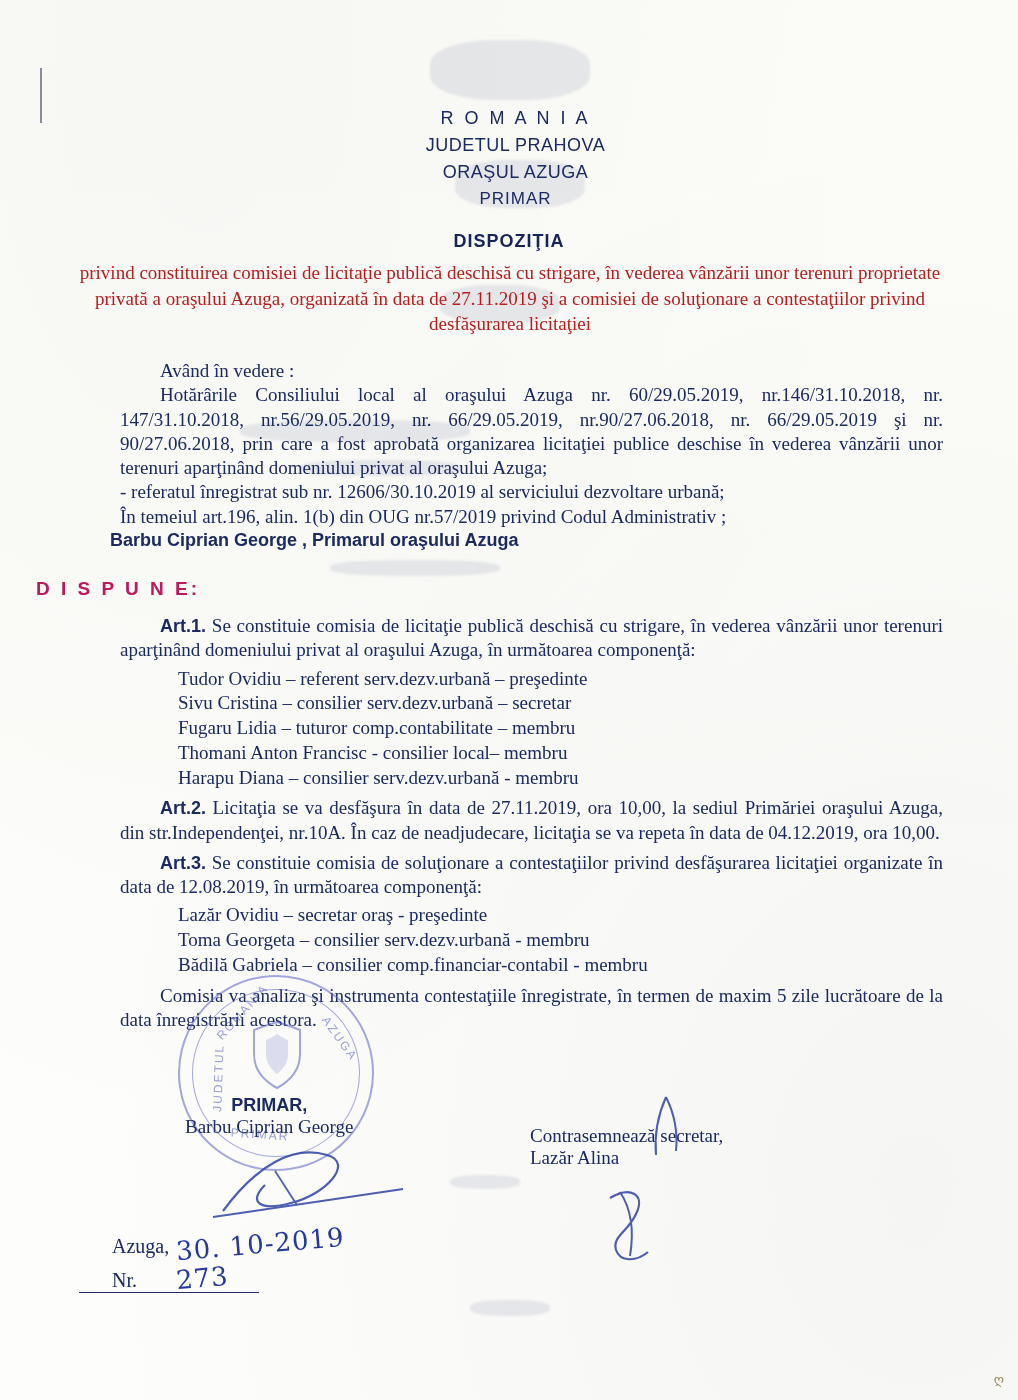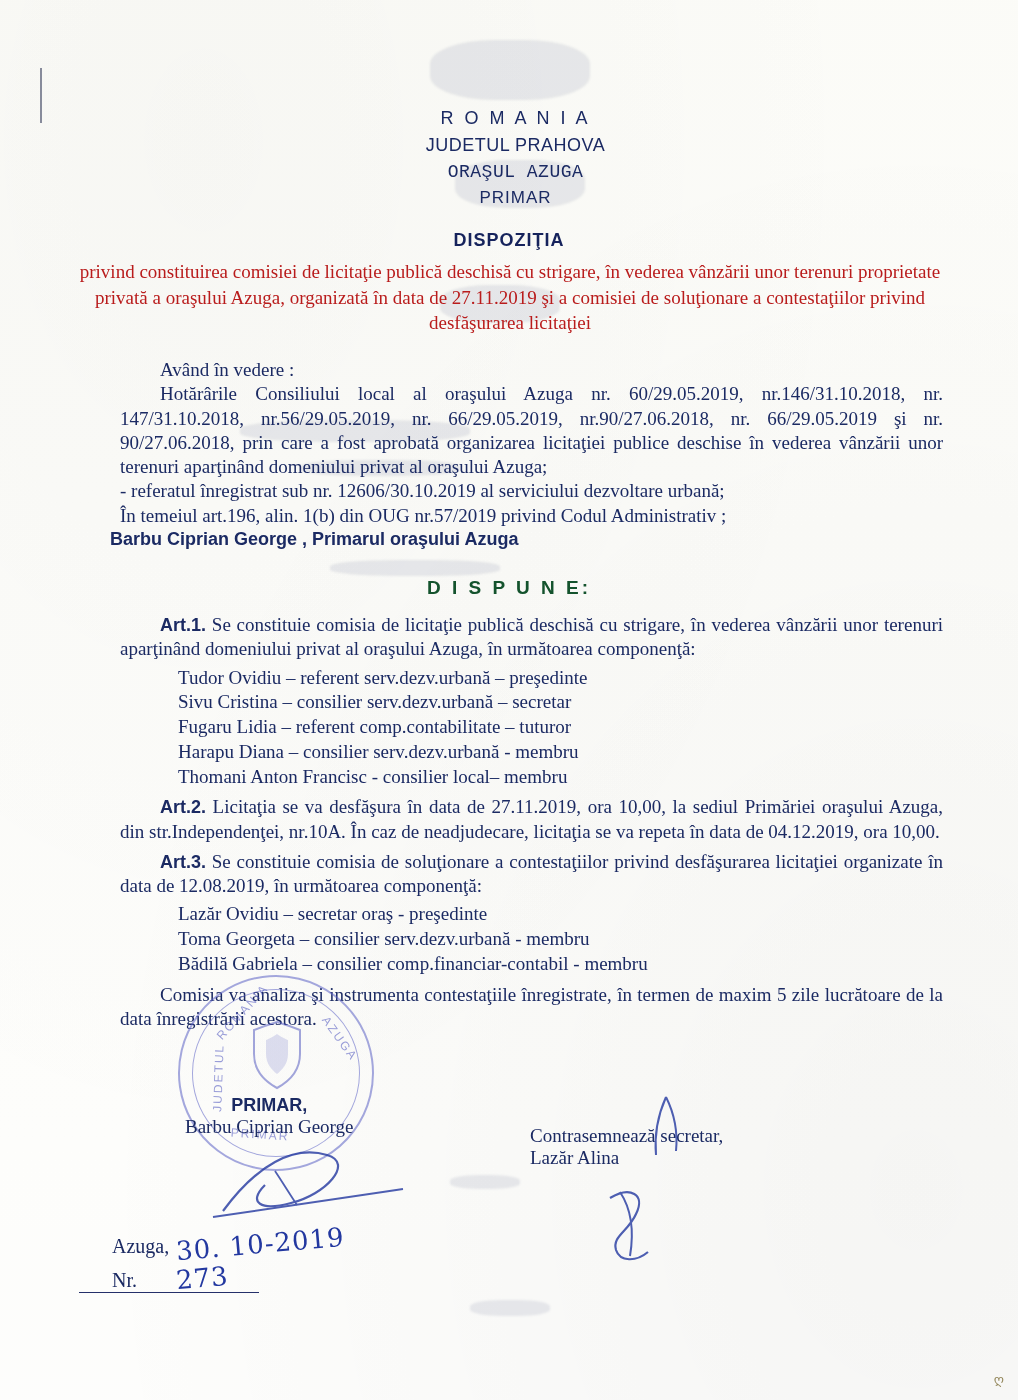--- a/index.html
+++ b/index.html
@@ -53,21 +53,20 @@
   }
   .hdr-line2 {
     margin-top: 6px;
     font-size: 18px;
     letter-spacing: 0.5px;
   }
   .hdr-line3 {
     margin-top: 6px;
     font-size: 18px;
     letter-spacing: 0.5px;
-    font-family: Liberation Mono, monospace;
   }
   .hdr-line4 {
     margin-top: 6px;
     font-size: 17px;
     letter-spacing: 1px;
   }
   .title {
     margin-top: 22px;
     text-align: center;
     font-family: "Liberation Sans", sans-serif;
@@ -86,26 +85,26 @@
   .body-block {
     margin: 22px 75px 0 120px;
     font-size: 19px;
     line-height: 1.28;
     text-align: justify;
     color: #1b2a63;
   }
   .p-indent { text-indent: 40px; }
   .dispune {
     margin-top: 26px;
-    text-align: center;
     font-family: "Liberation Sans", sans-serif;
     font-weight: bold;
     font-size: 19px;
     letter-spacing: 3px;
-    color: #14532d;
+    color: #be185d;
+    padding-left: 36px;
   }
   .art-label {
     font-family: "Liberation Sans", sans-serif;
     font-weight: bold;
     font-size: 18px;
   }
   .names {
     margin: 4px 0 0 58px;
     font-size: 19px;
     line-height: 1.30;
@@ -261,23 +260,23 @@
 
     <div class="dispune">D I S P U N E:</div>
 
     <div class="body-block" style="margin-top:14px;">
       <div class="p-indent">
         <span class="art-label">Art.1.</span><span> Se constituie comisia de licitaţie publică deschisă cu strigare, în vederea vânzării   unor  terenuri  aparţinând  domeniului  privat  al  oraşului  Azuga,  în  următoarea componenţă:</span>
       </div>
       <div class="names">
         <div>Tudor Ovidiu – referent serv.dezv.urbană  – preşedinte</div>
         <div>Sivu Cristina  – consilier  serv.dezv.urbană – secretar</div>
-        <div>Fugaru Lidia  – referent comp.contabilitate – tuturor</div>
+        <div>Fugaru Lidia  – tuturor comp.contabilitate – membru</div>
+        <div>Thomani Anton Francisc -   consilier local– membru</div>
         <div>Harapu Diana – consilier serv.dezv.urbană - membru</div>
-        <div>Thomani Anton Francisc -   consilier local– membru</div>
       </div>
       <div class="p-indent para">
         <span class="art-label">Art.2.</span><span> Licitaţia se va desfăşura în data de 27.11.2019, ora 10,00, la sediul Primăriei oraşului Azuga, din str.Independenţei, nr.10A.  În caz de neadjudecare, licitaţia se va repeta în data de 04.12.2019, ora 10,00.</span>
       </div>
       <div class="p-indent para">
         <span class="art-label">Art.3.</span><span> Se  constituie  comisia  de  soluţionare  a  contestaţiilor  privind  desfăşurarea licitaţiei organizate în data de 12.08.2019, în următoarea componenţă:</span>
       </div>
       <div class="names">
         <div>Lazăr Ovidiu – secretar oraş  - preşedinte</div>
         <div>Toma Georgeta  – consilier serv.dezv.urbană - membru</div>

